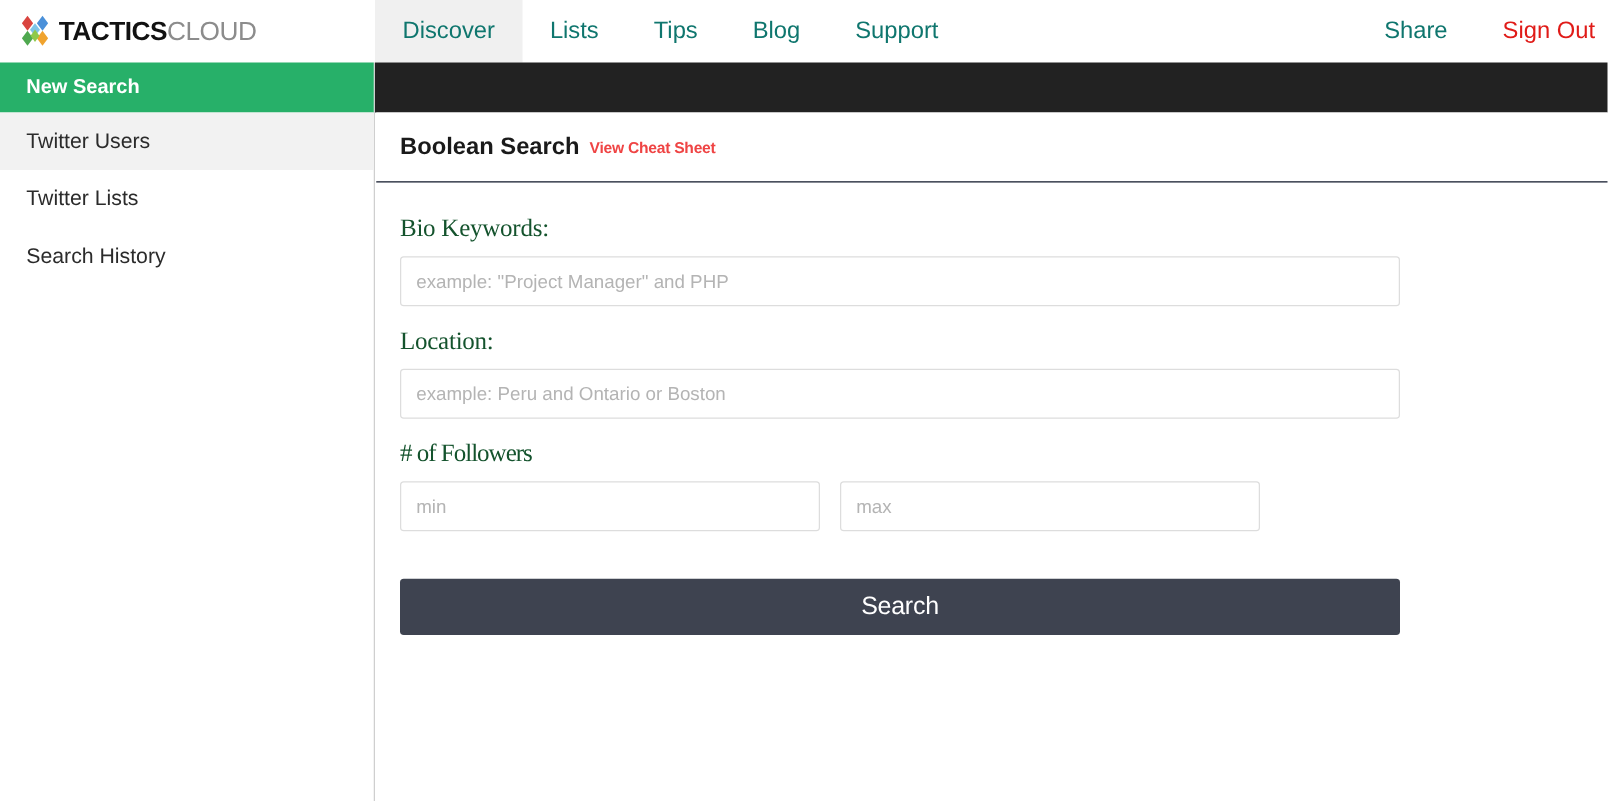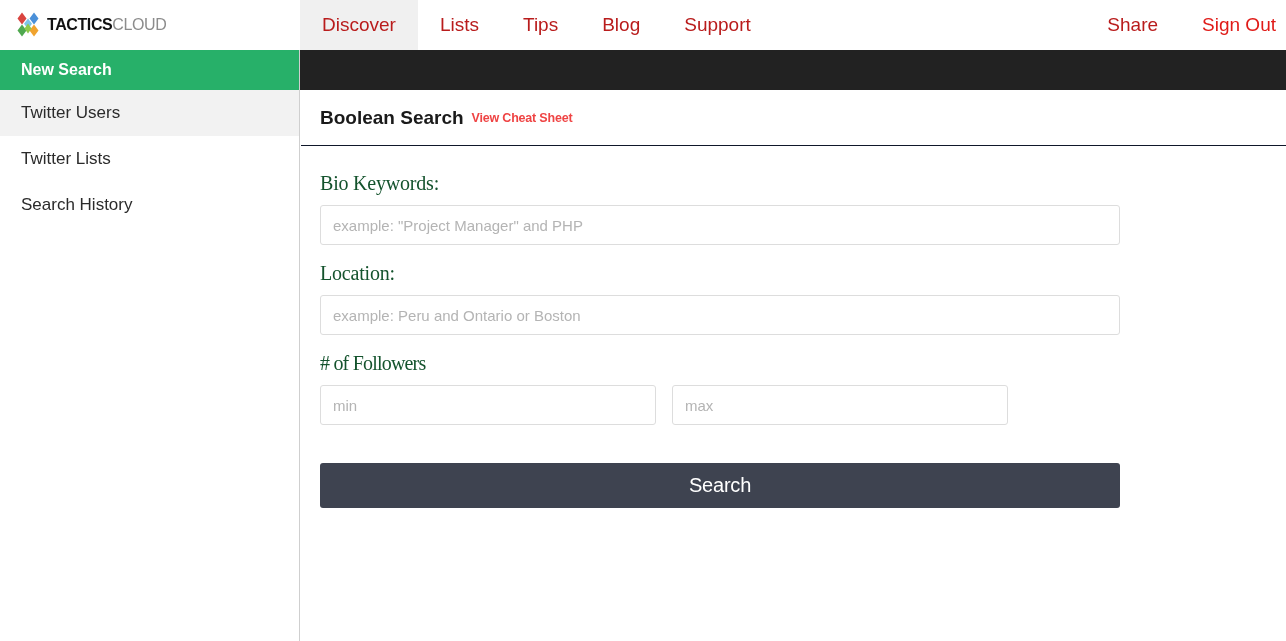--- a/index.html
+++ b/index.html
@@ -29,39 +29,39 @@
     flex: none;
   }
   .logo-mark {
     width: 28px;
     height: 26px;
     position: relative;
     flex: none;
     margin-right: 5px;
   }
   .logo-text {
-    font-size: 16px;
+    font-size: 21px;
     letter-spacing: -0.4px;
     white-space: nowrap;
     line-height: 1;
   }
   .logo-text .b { font-weight: bold; color: #111111; }
   .logo-text .l { font-weight: normal; color: #8c8c8c; }
 
   .nav {
     display: flex;
     align-items: stretch;
     flex: none;
   }
   .nav-item {
     display: flex;
     align-items: center;
     padding: 0 22px;
     font-size: 19px;
-    color: #b91c1c;
+    color: #0f766e;
     cursor: pointer;
     white-space: nowrap;
   }
   .nav-item.active { background: #f0f0f0; }
 
   .nav-right {
     margin-left: auto;
     display: flex;
     align-items: stretch;
   }

